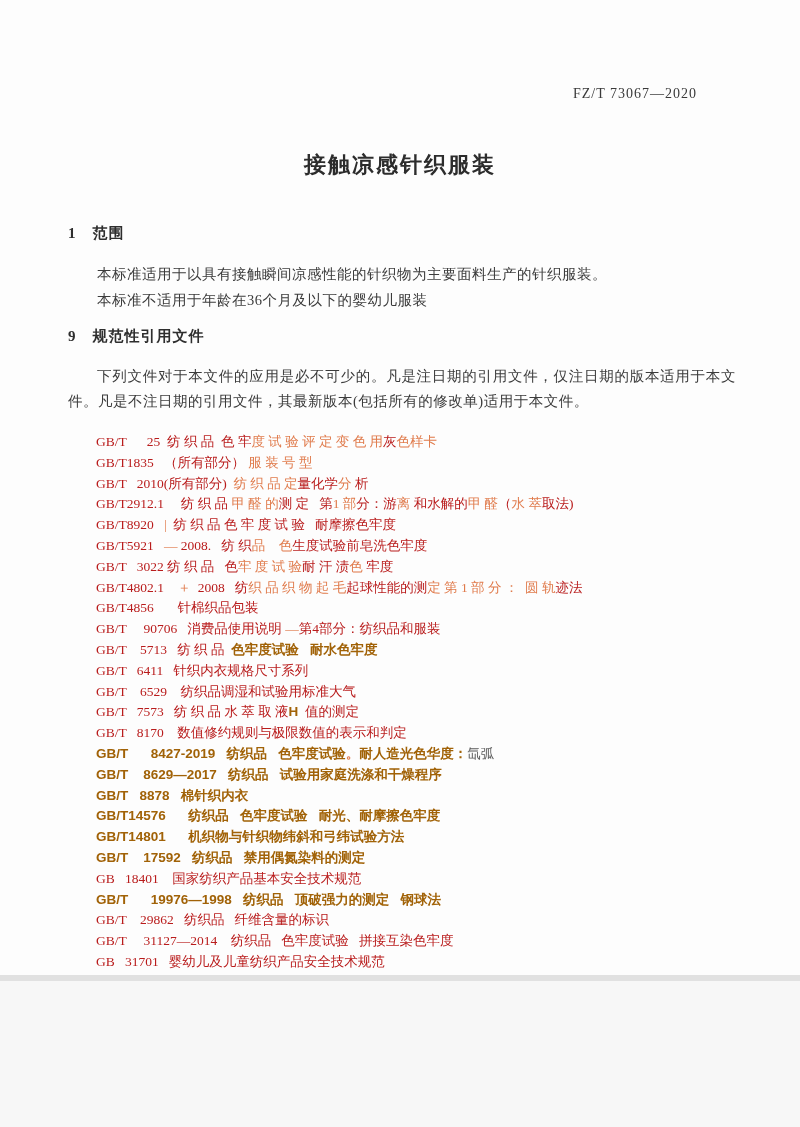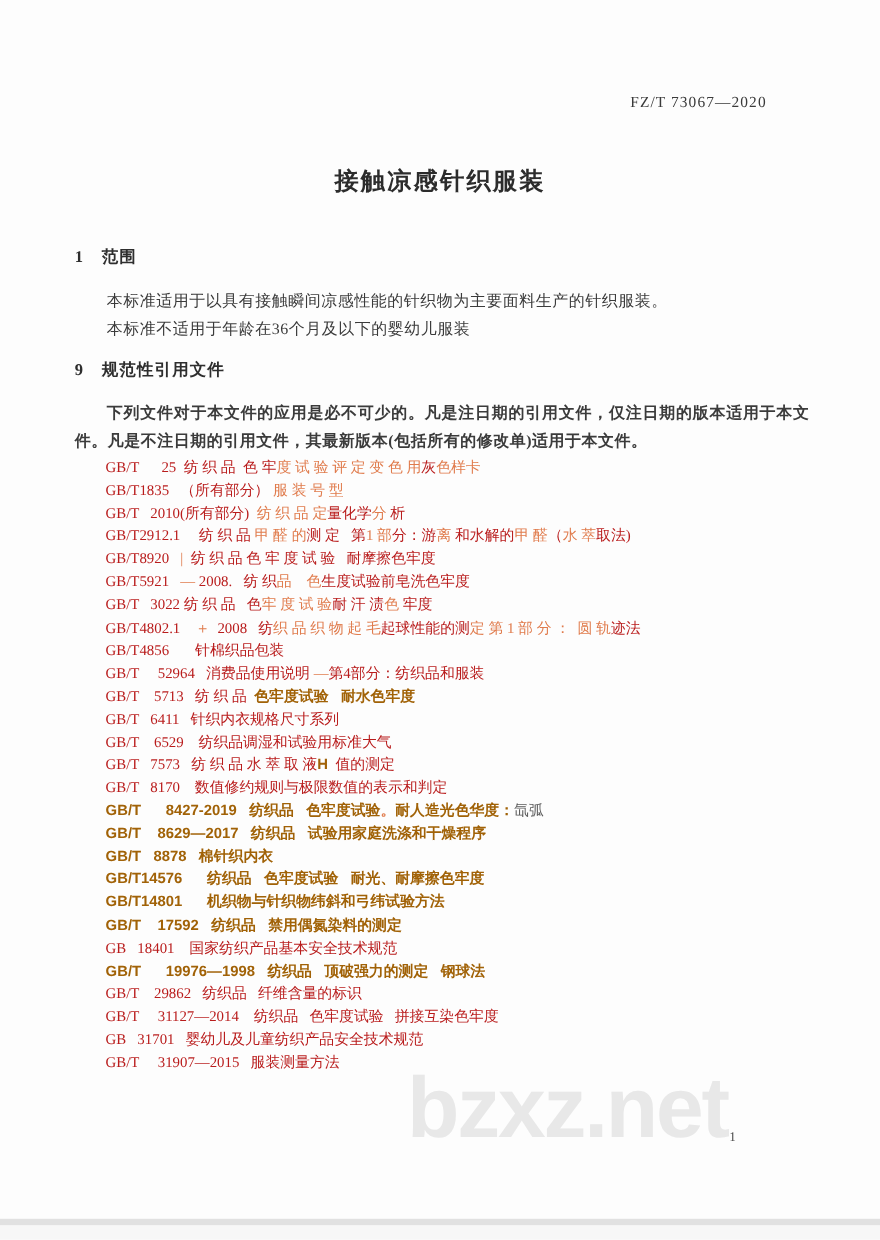--- a/index.html
+++ b/index.html
@@ -3,21 +3,21 @@
 <meta charset="utf-8">
 <style>
   html,body { margin:0; padding:0; }
   body {
     width:800px; height:1127px;
     background:#f7f7f7;
     font-family:"Liberation Serif","DejaVu Serif",serif;
   }
   .page {
     position:relative;
-    width:800px; height:1114px;
+    width:800px; height:981px;
     background:#fdfdfd;
     overflow:hidden;
   }
   .doc-code {
     position:absolute; top:86px; right:103px;
     font-size:14px; color:#3a3a3a; letter-spacing:1px;
     font-family:"Liberation Serif","DejaVu Serif",serif;
   }
   .doc-title {
     position:absolute; top:150px; left:0; width:100%;
@@ -33,21 +33,21 @@
   .section-heading {
     font-family:Liberation Serif, serif;
     font-size:15px; font-weight:bold; color:#2e2e2e;
     margin:0 0 18px 0; letter-spacing:1px;
   }
   .para {
     margin:0; font-size:14.5px; line-height:26px;
     text-indent:2em; text-align:justify; letter-spacing:0.5px;
   }
   .para.last-of-section { margin-bottom:14px; }
-  .sec2-intro { line-height:25px; margin-bottom:1px;font-weight:bold; }
+  .sec2-intro { line-height:25px; margin-bottom:18px; }
   .ref-list { margin:0 0 0 28px; }
   .ref-line {
     font-size:13.5px; line-height:20.8px;
     white-space:pre-wrap; color:#3b3b3b;
   }
   .s-n  { color:#b91c1c; }
   .s-l  { color:#5a5a5a; }
   .s-o  { color:#e07b4c; }
   .s-b  { color:#a16207; font-weight:bold;
           font-family:"Liberation Sans","DejaVu Sans",sans-serif; }
@@ -92,21 +92,21 @@
     <div class="ref-list">
         <div class="ref-line"><span class="s-n">GB/T      25  纺 织 品  色 牢</span><span class="s-o">度 试 验 评 定 变 色 用</span><span class="s-n">灰</span><span class="s-o">色样卡</span></div>
         <div class="ref-line"><span class="s-n">GB/T1835   （所有部分） </span><span class="s-o">服 装 号 型</span></div>
         <div class="ref-line"><span class="s-n">GB/T   2010(所有部分)  </span><span class="s-o">纺 织 品 定</span><span class="s-n">量化学</span><span class="s-o">分</span><span class="s-n"> 析</span></div>
         <div class="ref-line"><span class="s-n">GB/T2912.1     纺 织 品 </span><span class="s-o">甲 醛 的</span><span class="s-n">测 定   第</span><span class="s-o">1 部</span><span class="s-n">分：游</span><span class="s-o">离</span><span class="s-n"> 和水解的</span><span class="s-o">甲 醛</span><span class="s-n">（</span><span class="s-o">水 萃</span><span class="s-n">取法)</span></div>
         <div class="ref-line"><span class="s-n">GB/T8920   </span><span class="s-o">|</span><span class="s-n">  纺 织 品 色 牢 度 试 验   耐摩擦色牢度</span></div>
         <div class="ref-line"><span class="s-n">GB/T5921   </span><span class="s-o">—</span><span class="s-n"> 2008.   纺 织</span><span class="s-o">品</span><span class="s-n">    </span><span class="s-o">色</span><span class="s-n">生度试验前皂洗色牢度</span></div>
         <div class="ref-line"><span class="s-n">GB/T   3022 纺 织 品   色</span><span class="s-o">牢 度 试 验</span><span class="s-n">耐 汗 渍</span><span class="s-o">色</span><span class="s-n"> 牢度</span></div>
         <div class="ref-line"><span class="s-n">GB/T4802.1    </span><span class="s-o">＋</span><span class="s-n">  2008   纺</span><span class="s-o">织 品 织 物 起 毛</span><span class="s-n">起球性能的测</span><span class="s-o">定 第 1 部 分 ：  圆 轨</span><span class="s-n">迹法</span></div>
         <div class="ref-line"><span class="s-n">GB/T4856       针棉织品包装</span></div>
-        <div class="ref-line"><span class="s-n">GB/T     52964   消费品使用说明 </span><span class="s-o">—</span><span class="s-n">第4部分：纺织品和服装</span></div>
+        <div class="ref-line"><span class="s-n">GB/T     90706   消费品使用说明 </span><span class="s-o">—</span><span class="s-n">第4部分：纺织品和服装</span></div>
         <div class="ref-line"><span class="s-n">GB/T    5713   纺 织 品  </span><span class="s-b">色牢度试验   耐水色牢度</span></div>
         <div class="ref-line"><span class="s-n">GB/T   6411   针织内衣规格尺寸系列</span></div>
         <div class="ref-line"><span class="s-n">GB/T    6529    纺织品调湿和试验用标准大气</span></div>
         <div class="ref-line"><span class="s-n">GB/T   7573   纺 织 品 水 萃 取 液</span><span class="s-b">H</span><span class="s-n">  值的测定</span></div>
         <div class="ref-line"><span class="s-n">GB/T   8170    数值修约规则与极限数值的表示和判定</span></div>
         <div class="ref-line"><span class="s-b">GB/T      8427-2019   纺织品   色牢度试验</span><span class="s-ob">。</span><span class="s-b">耐人造光色华度：</span><span class="s-l">氙弧</span></div>
         <div class="ref-line"><span class="s-b">GB/T    8629—2017   纺织品   试验用家庭洗涤和干燥程序</span></div>
         <div class="ref-line"><span class="s-b">GB/T   8878   棉针织内衣</span></div>
         <div class="ref-line"><span class="s-b">GB/T14576      纺织品   色牢度试验   耐光、耐摩擦色牢度</span></div>
         <div class="ref-line"><span class="s-b">GB/T14801      机织物与针织物纬斜和弓纬试验方法</span></div>

